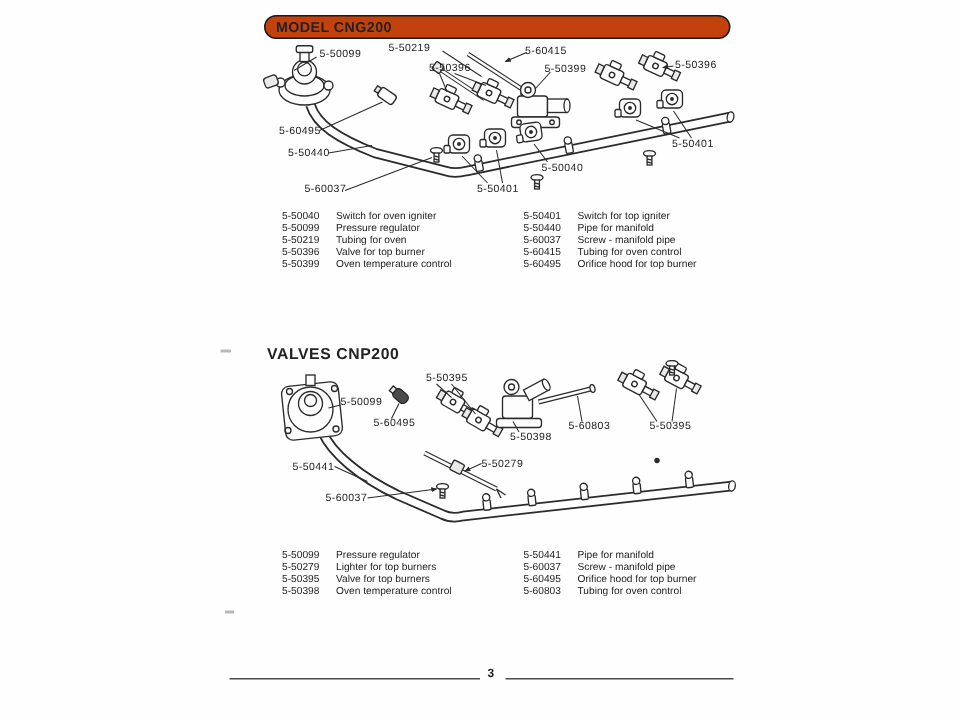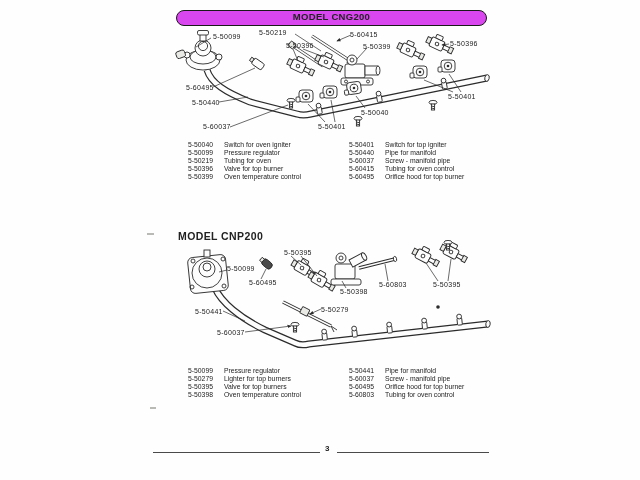--- a/index.html
+++ b/index.html
@@ -1,21 +1,21 @@
 <!DOCTYPE html>
 <html><head>
 <meta charset="utf-8">
 <style>
   html,body{margin:0;padding:0;background:#fff;}
   .page{position:relative;width:640px;height:480px;background:#fefefe;overflow:hidden;
         font-family:"Liberation Sans",sans-serif;color:#222;}
   
   .hdr-box{position:absolute;left:176px;top:10px;width:311px;height:16px;
            border:1.6px solid #1a1a1a;border-radius:8px;display:flex;
-           align-items:center;justify-content:space-between;padding:0 7px;box-sizing:border-box;background:#d946ef;flex-direction:column;}
+           align-items:center;justify-content:space-between;padding:0 7px;box-sizing:border-box;background:#c2410c;}
   .hdr-model{font-size:9.5px;font-weight:bold;letter-spacing:.3px;white-space:nowrap;}
   .hdr-title{font-size:11.5px;font-weight:600;letter-spacing:.6px;word-spacing:7px;white-space:nowrap;}
   
   .sec2-title{position:absolute;left:178px;top:230px;font-size:10.5px;font-weight:bold;letter-spacing:.4px;}
   
   .diagram{position:absolute;}
   .part-label{position:absolute;font-size:7px;letter-spacing:.3px;color:#1c1c1c;white-space:nowrap;}
   
   .plist{position:absolute;font-size:6.8px;line-height:8px;color:#1c1c1c;}
   .plist .row{white-space:nowrap;}
@@ -175,21 +175,21 @@
     <div class="row"><span class="num">5-50399</span><span>Oven temperature control</span></div>
   </div>
   <div class="plist" style="left:349px;top:141px">
     <div class="row"><span class="num">5-50401</span><span>Switch for top igniter</span></div>
     <div class="row"><span class="num">5-50440</span><span>Pipe for manifold</span></div>
     <div class="row"><span class="num">5-60037</span><span>Screw - manifold pipe</span></div>
     <div class="row"><span class="num">5-60415</span><span>Tubing for oven control</span></div>
     <div class="row"><span class="num">5-60495</span><span>Orifice hood for top burner</span></div>
   </div>
 
-  <div class="sec2-title">MODEL CNP200</div>
+  <div class="sec2-title">VALVES CNP200</div>
 
   <svg class="diagram" style="left:145px;top:240px;" width="350" height="120" viewBox="0 0 350 120">
 
     <g>
       <path d="M70,48 C76,62 95,78 120,90 L150,103 Q156,106 164,104 L343,84" stroke="#2b2b2b" stroke-width="7" fill="none"></path>
       <path d="M70,48 C76,62 95,78 120,90 L150,103 Q156,106 164,104 L343,84" stroke="#fdfdfd" stroke-width="4.6" fill="none"></path>
       <ellipse cx="343" cy="84" rx="2.2" ry="3.4" class="ink-f" transform="rotate(8 343 84)"></ellipse>
     </g>
 
     <g>

